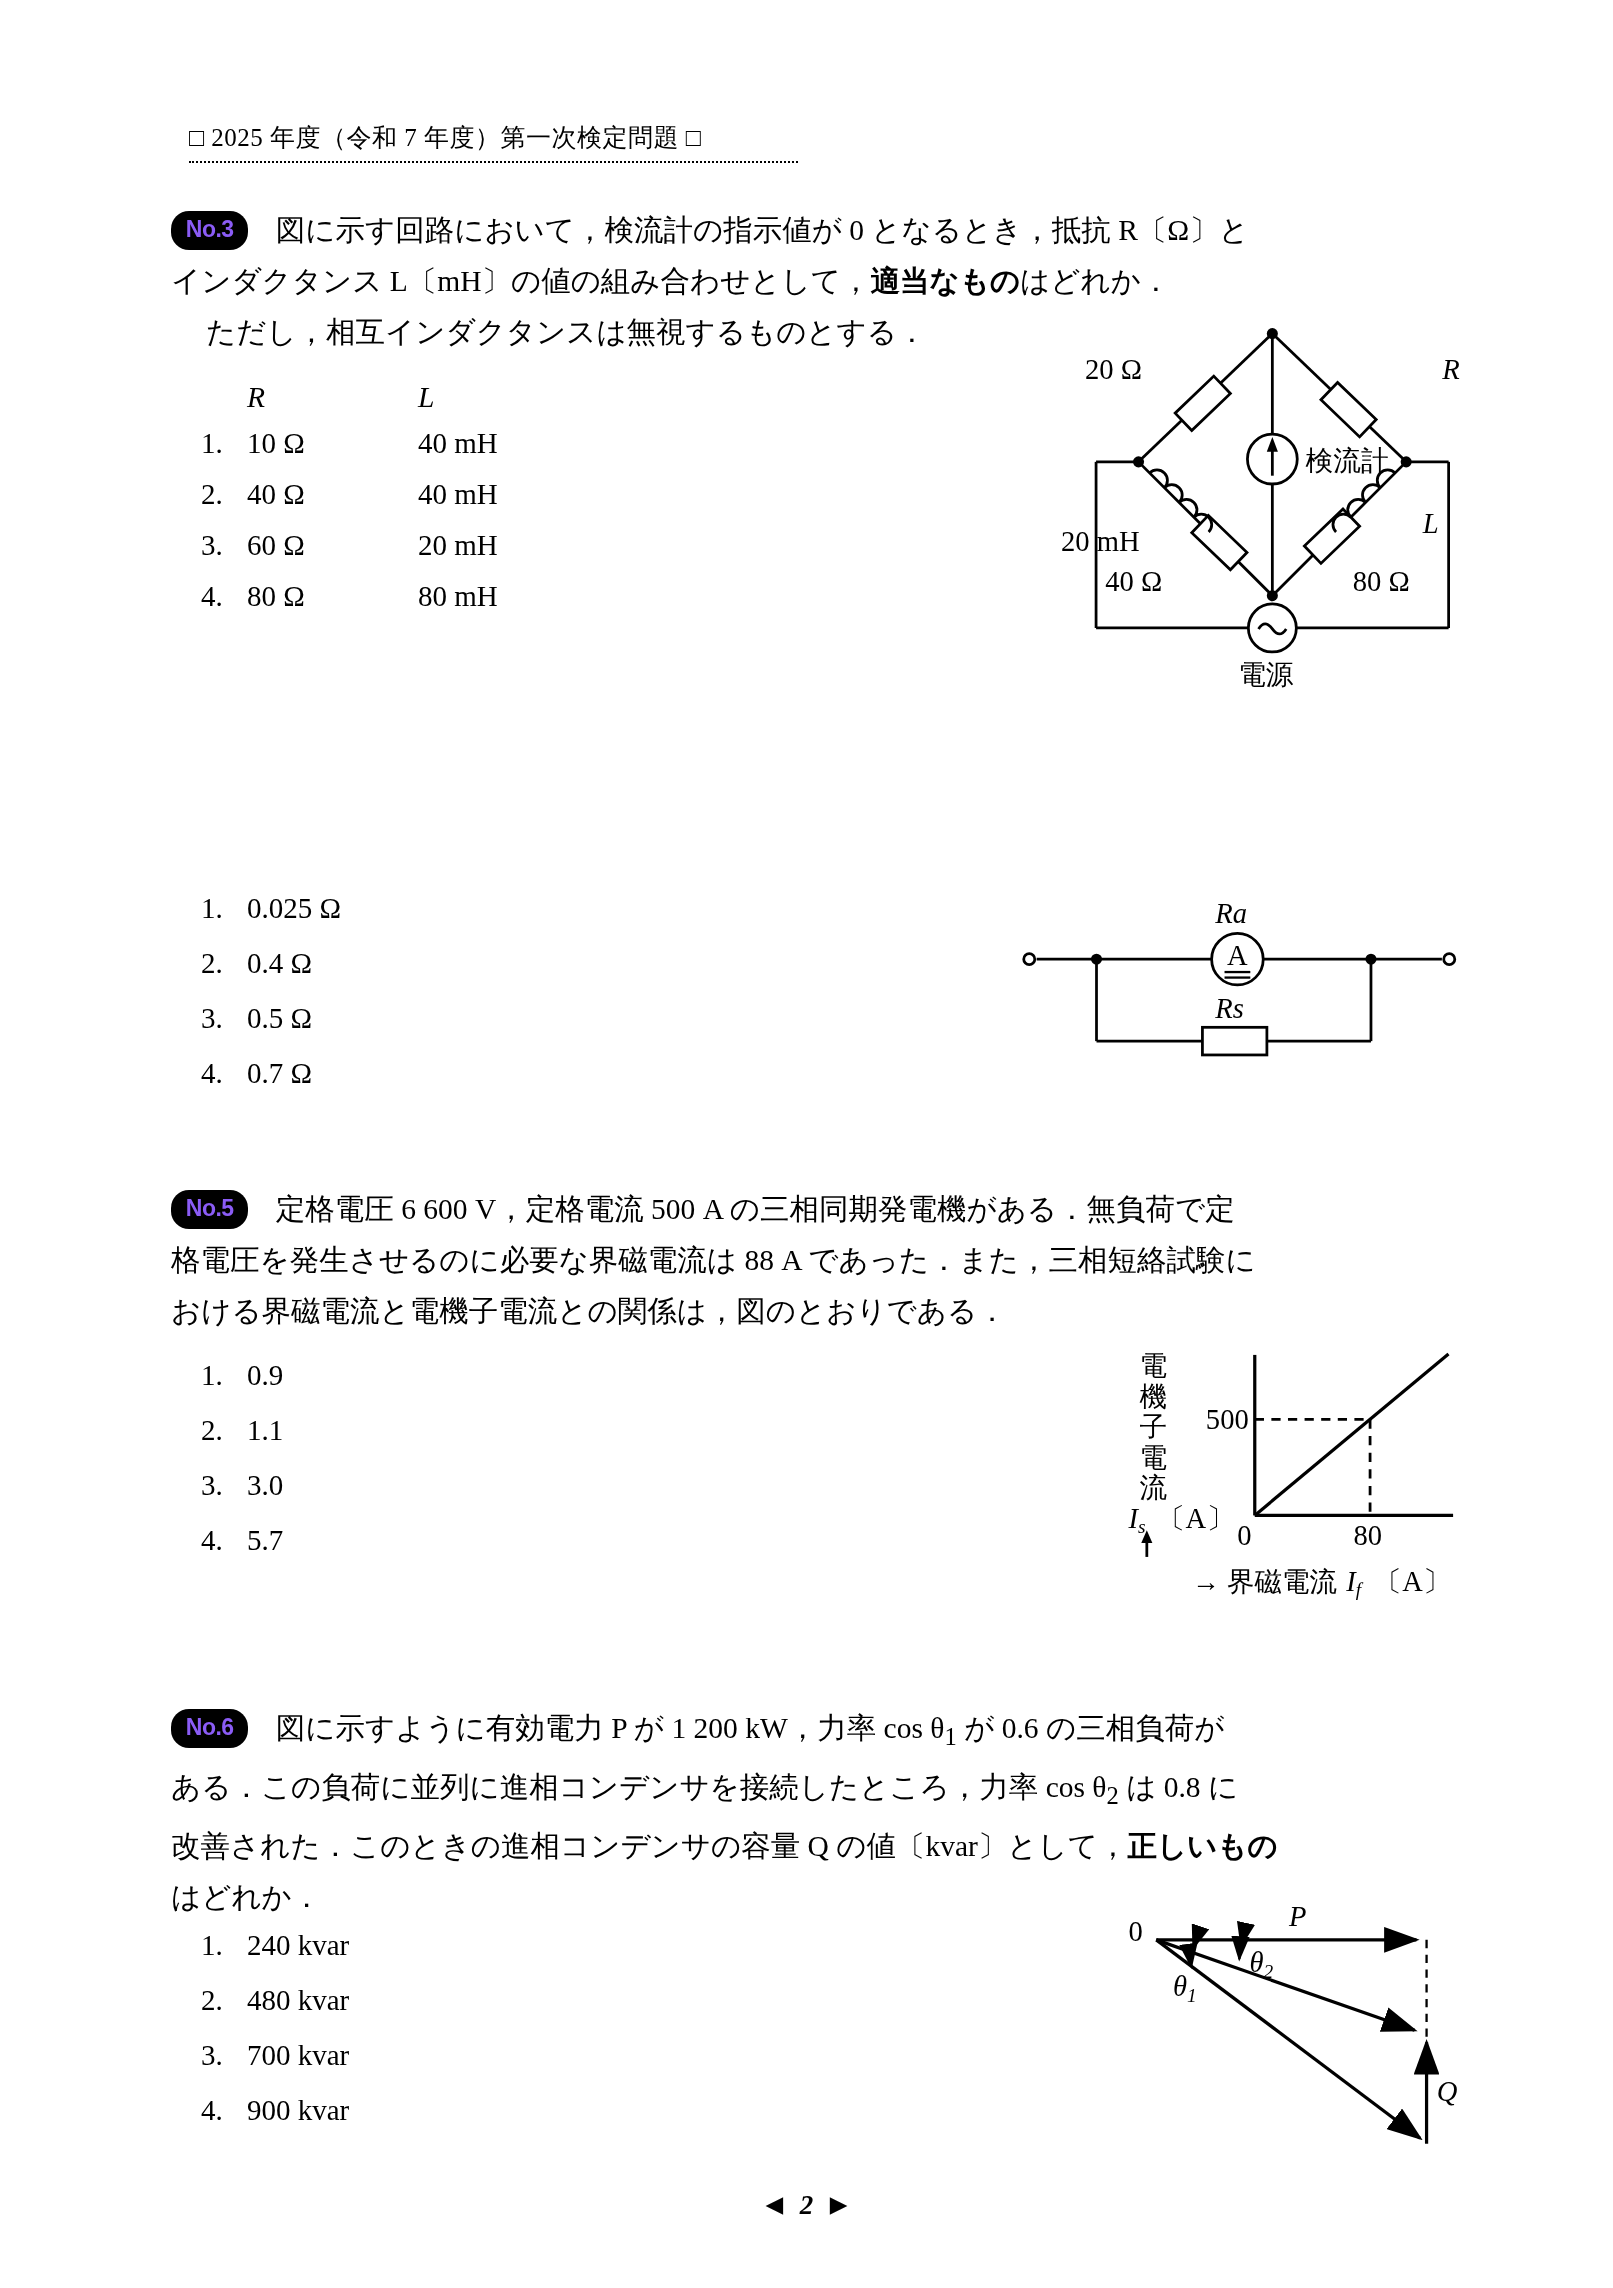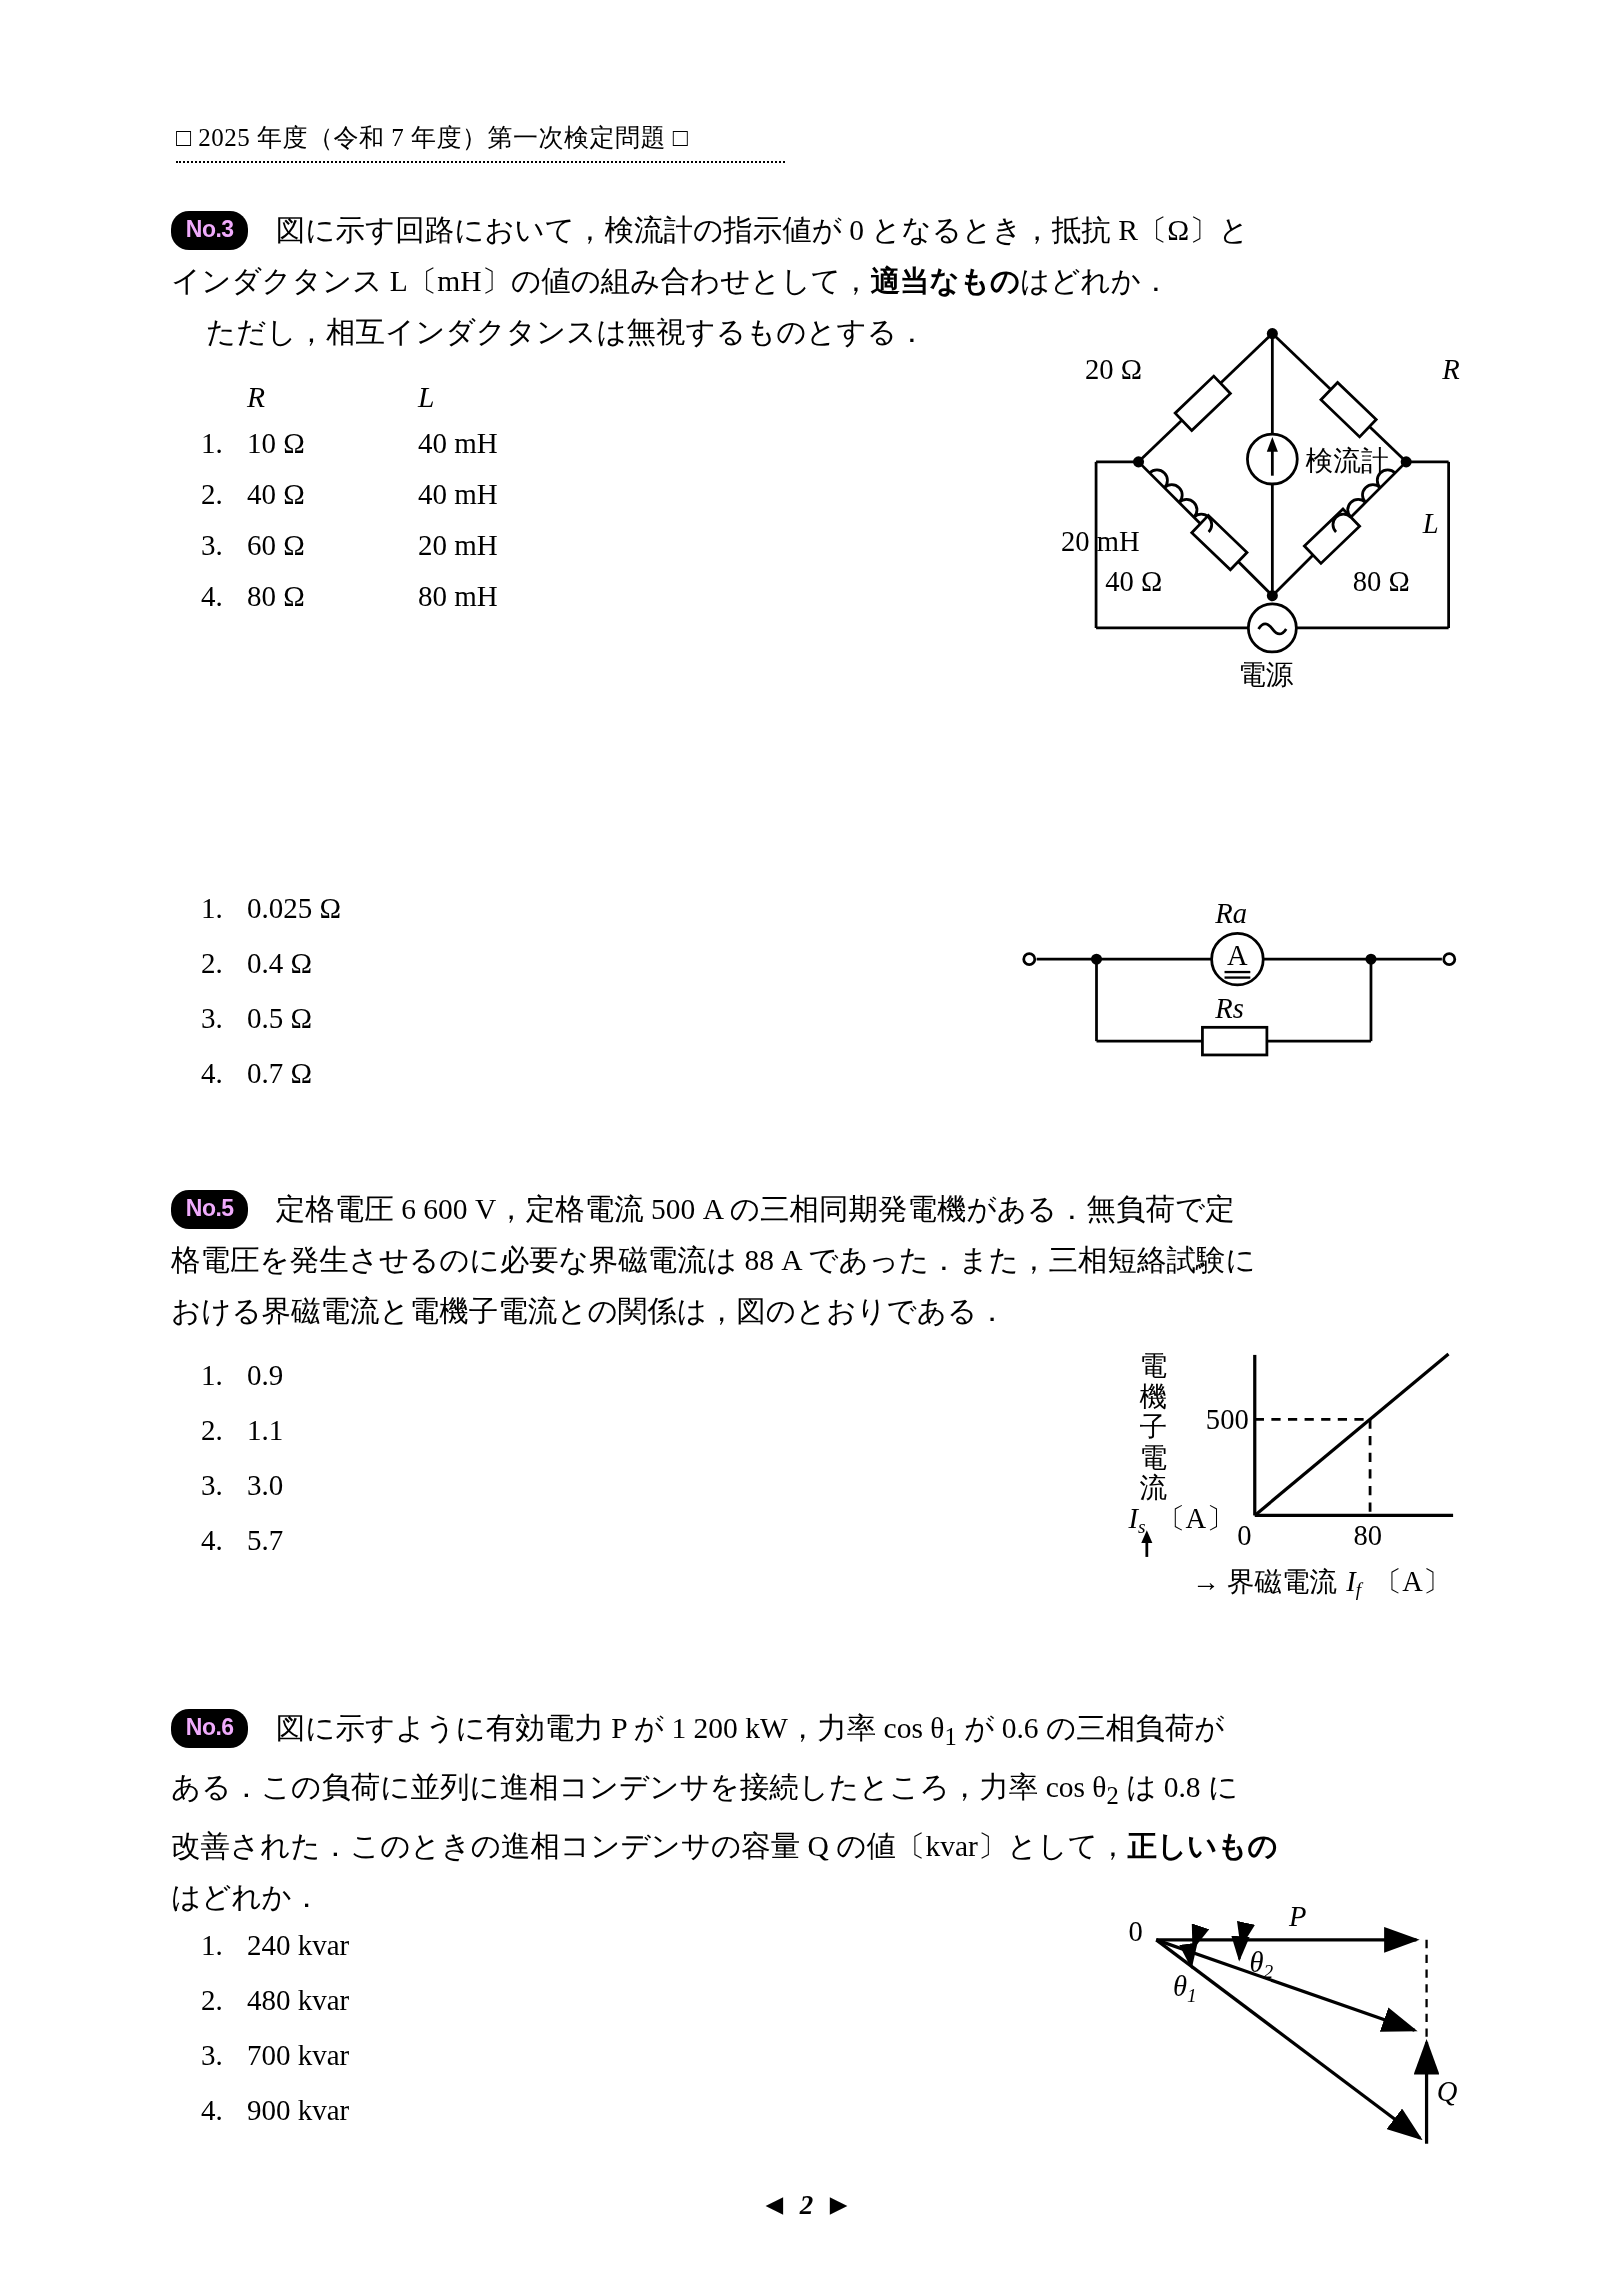--- a/index.html
+++ b/index.html
@@ -15,37 +15,37 @@
     position: relative;
     width: 1613px;
     height: 2289px;
     background: #ffffff;
     overflow: hidden;
   }
 
   
   .header {
     position: absolute;
-    left: 176px;
+    left: 189px;
     top: 121px;
     width: 609px;
     font-size: 25px;
     letter-spacing: 0.5px;
     padding-bottom: 6.5px;
     border-bottom: 2.8px dotted #000;
     white-space: nowrap;
   }
 
   
   .qblock { position: absolute; left: 171px; width: 1283px; }
 
   .badge {
     display: inline-block;
     background: #000;
-    color: #f0abfc;
+    color: #8b5cf6;
     font-family: "Liberation Sans", sans-serif;
     font-weight: bold;
     font-size: 23px;
     line-height: 1;
     padding: 7.4px 14.8px 8.3px 14.8px;
     border-radius: 18px;
     vertical-align: 2.8px;
     letter-spacing: -0.5px;
   }
 

